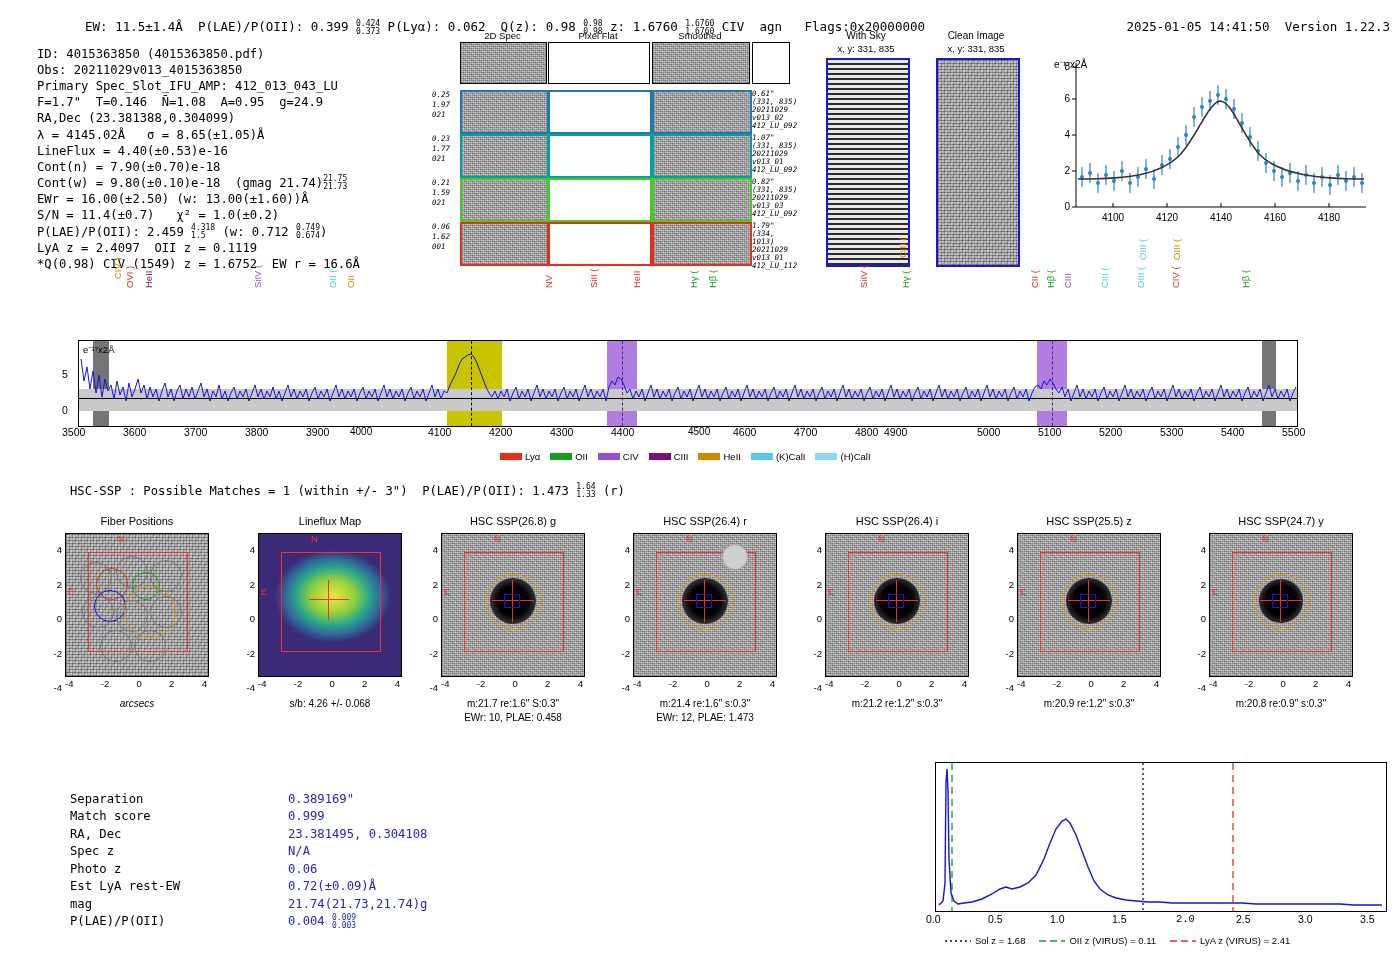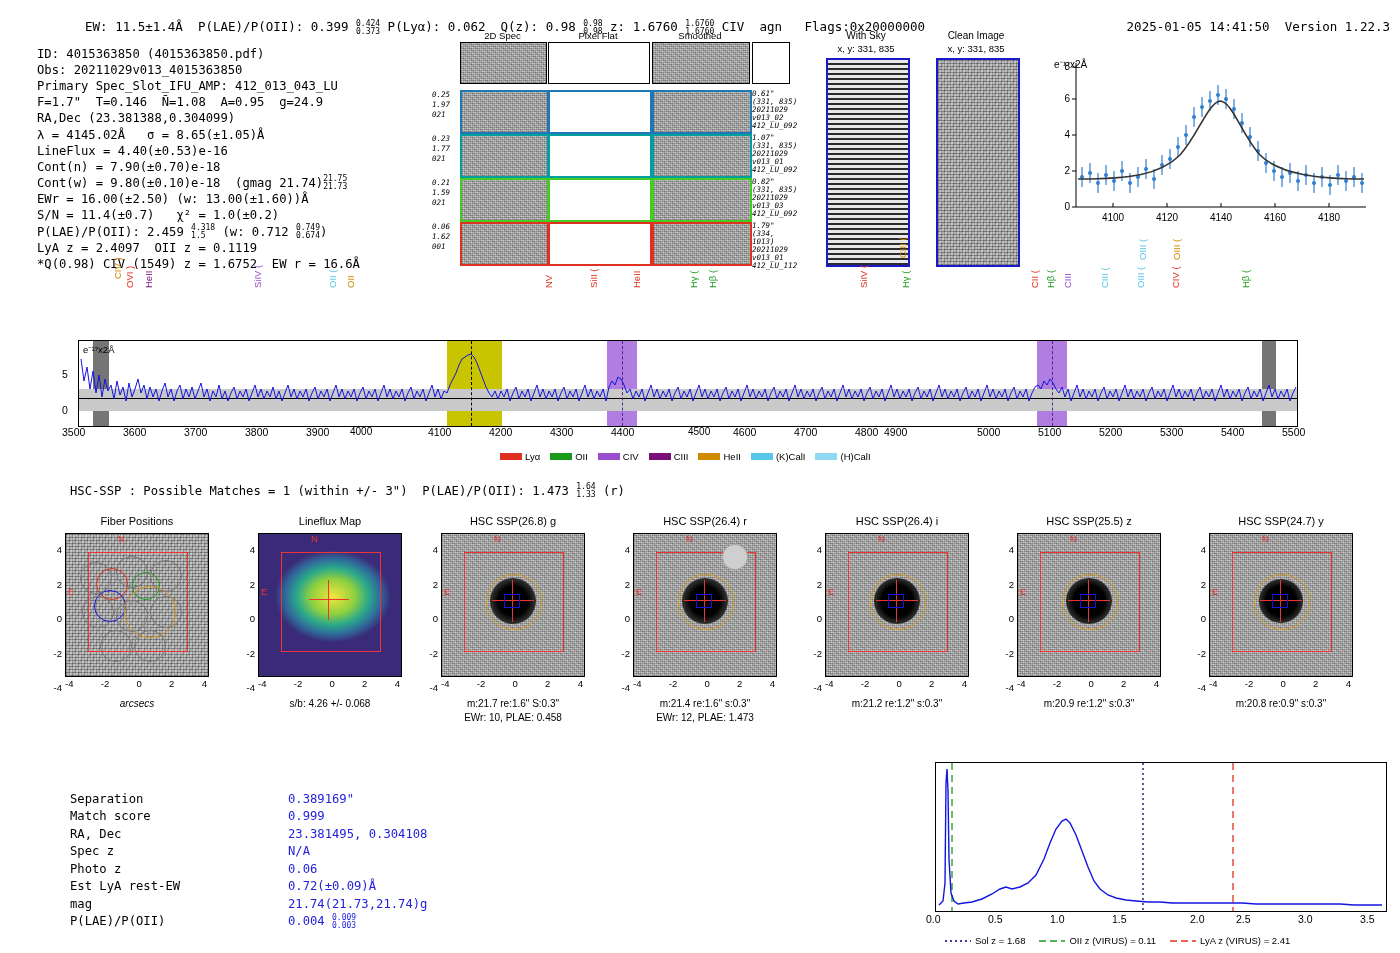--- a/index.html
+++ b/index.html
@@ -552,21 +552,21 @@
       <line x1="297" y1="0" x2="297" y2="148" stroke="#e03020" stroke-width="1.3" stroke-dasharray="7,5"></line>
 
       <polyline fill="none" stroke="#1414e0" stroke-width="1.4" points="3,142 7,138 9,120 10,20 11,6 12,28 13,96 15,130 18,138 22,141 28,140 36,139 46,136 56,131 64,126 70,124 76,126 84,124 92,120 100,112 108,96 114,80 120,66 126,58 130,56 134,60 140,72 146,88 152,104 158,118 164,126 172,132 180,135 190,137 200,138 212,139 224,139 236,140 250,140 264,140 278,140 292,140 306,140 320,141 334,141 348,141 362,141 376,141 390,141 404,141 418,142 432,142 446,142"></polyline>
     </svg>
   </div>
   <div class="abs sans" style="left:0;top:168px;width:450px;font-size:10.5px;">
     <span class="abs" style="left:-9px;">0.0</span>
     <span class="abs" style="left:53px;">0.5</span>
     <span class="abs" style="left:115px;">1.0</span>
     <span class="abs" style="left:177px;">1.5</span>
-    <span class="abs" style="left:255px;">2.0</span>
+    <span class="abs" style="left:241px;font-family:Liberation Mono, monospace;">2.0</span>
     <span class="abs" style="left:301px;">2.5</span>
     <span class="abs" style="left:363px;">3.0</span>
     <span class="abs" style="left:425px;">3.5</span>
   </div>
   <div class="abs" style="left:10px;top:190px;display:flex;gap:14px;font-family:'Liberation Sans',sans-serif;font-size:9.5px;">
     <span style="display:flex;align-items:center;gap:4px;">
       <svg width="26" height="6">
           <line x1="0" y1="3" x2="26" y2="3" stroke="#000080" stroke-width="1.4" stroke-dasharray="2,3"></line>
         </svg>
       <span>Sol z = 1.68</span>

